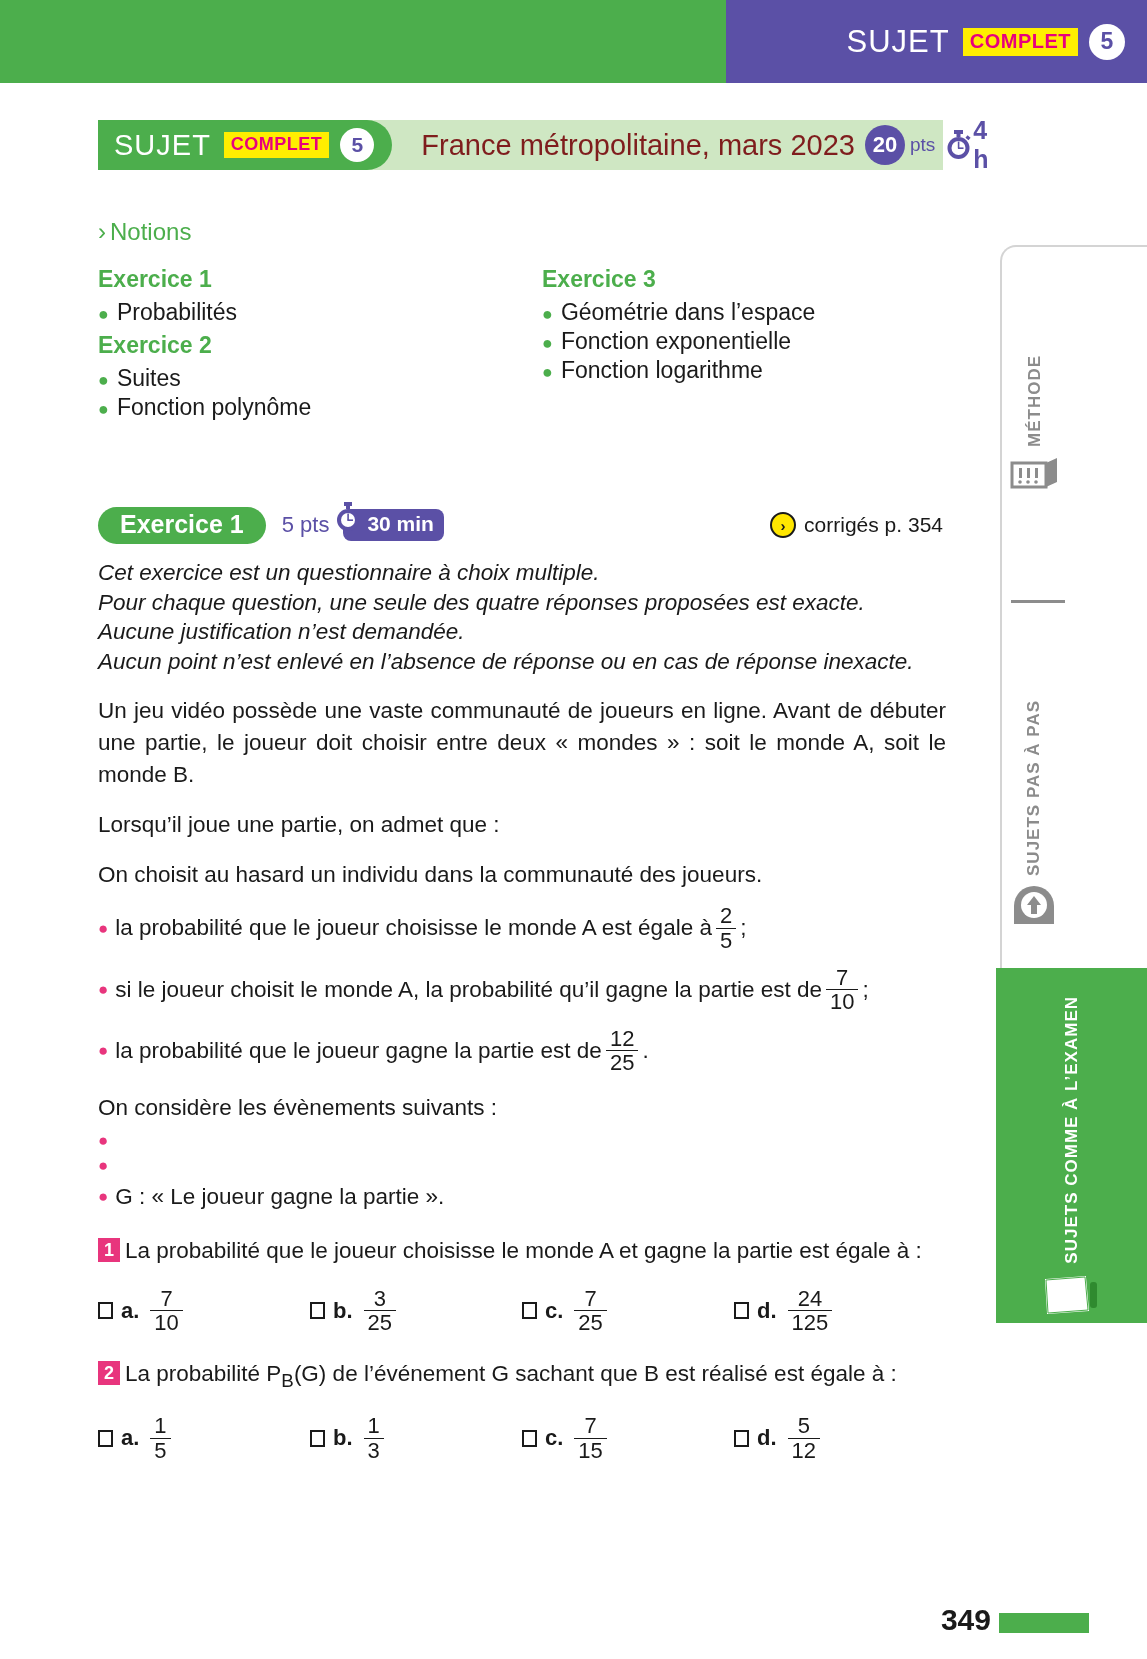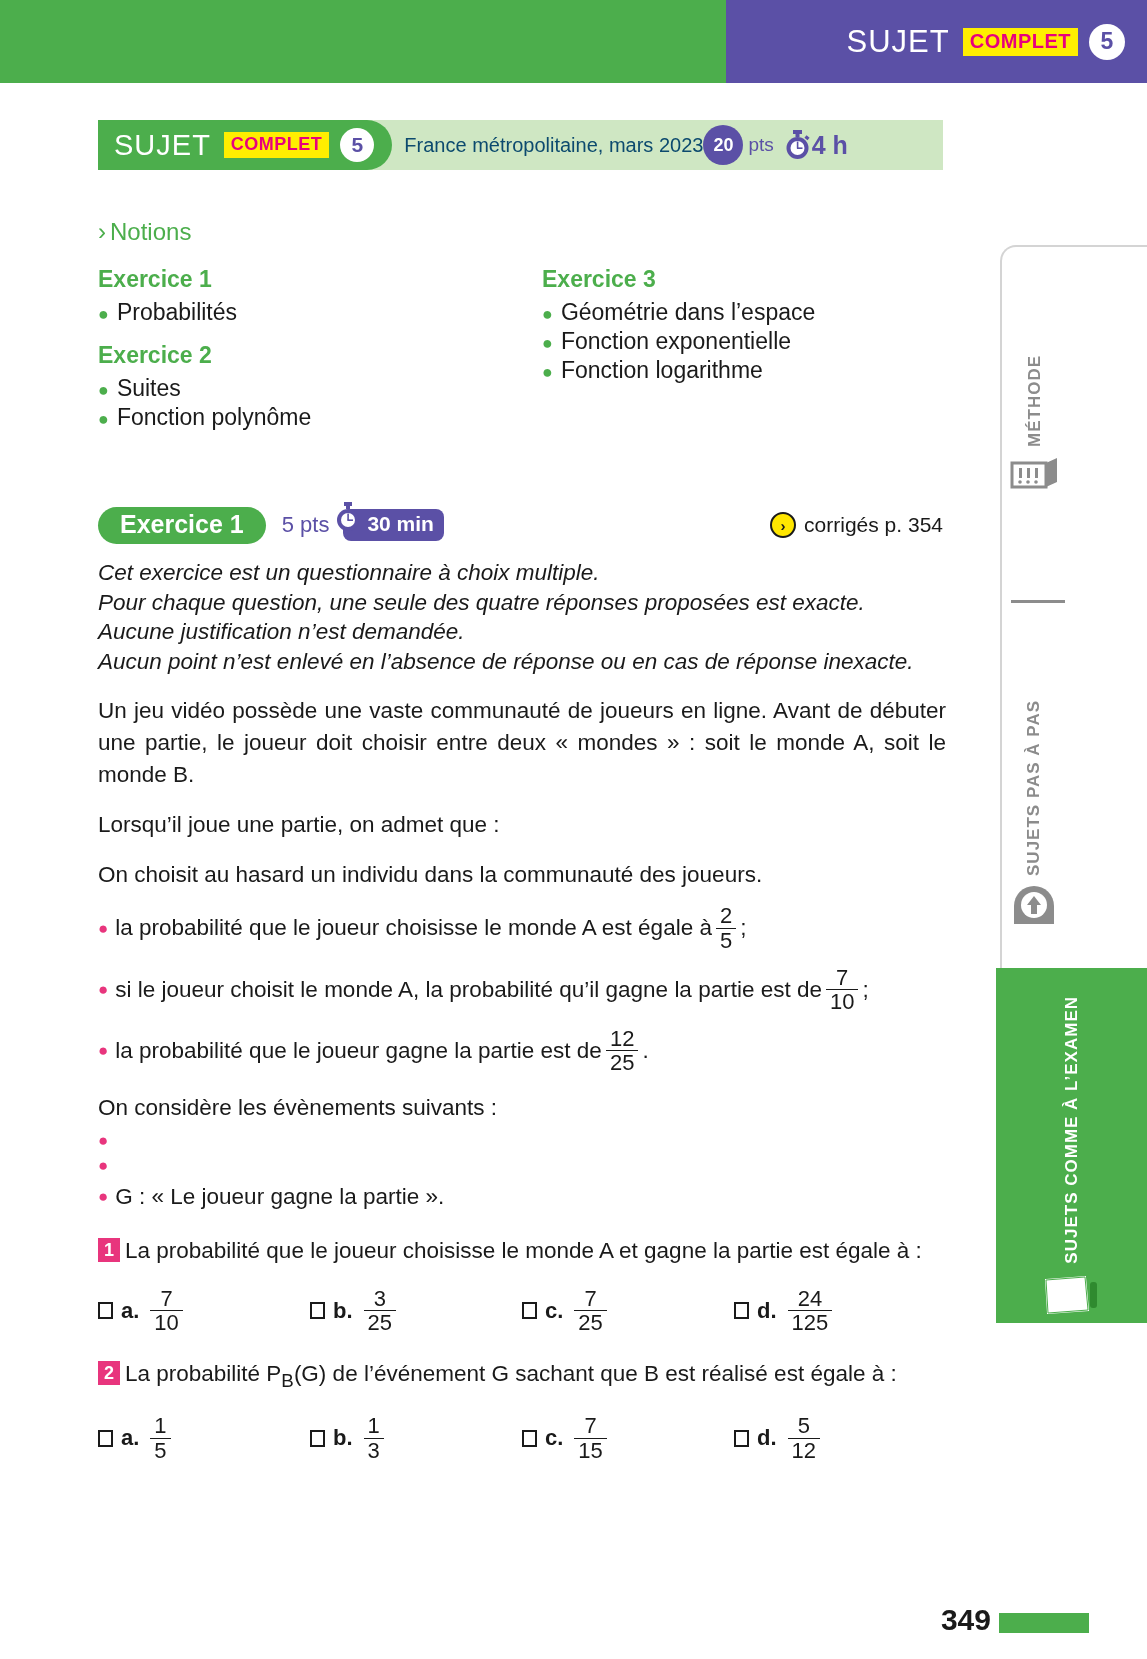--- a/index.html
+++ b/index.html
@@ -109,34 +109,35 @@
   .tb-num {
     width: 34px; height: 34px;
     border-radius: 50%;
     background: #ffffff;
     color: #5b50a6;
     font-size: 21px;
     font-weight: bold;
     display: flex; align-items: center; justify-content: center;
   }
   .tb-session {
-    font-size: 20px;
-    color: #0c4a6e;
-    margin-left: 12px;
+    font-size: 29px;
+    color: #7f1d1d;
+    margin-left: 29px;
     font-weight: 500;
     white-space: nowrap;
   }
   .tb-pts-circle {
     width: 40px; height: 40px;
     border-radius: 50%;
     background: #5b50a6;
     color: #ffffff;
-    font-size: 18px;
+    font-size: 22px;
     font-weight: bold;
     display: flex; align-items: center; justify-content: center;
+    margin-left: 10px;
     flex: none;
   }
   .tb-pts-label {
     color: #5b50a6;
     font-size: 19px;
     margin-left: 5px;
   }
   .tb-duration {
     margin-left: 10px;
     display: flex;
@@ -171,21 +172,21 @@
     grid-template-columns: 444px 416px;
     column-gap: 0;
   }
   .notion-col { }
   .notion-ex-title {
     color: #4cae4c;
     font-size: 23px;
     font-weight: bold;
     margin: 0 0 6px 0;
   }
-  .notion-ex-title.second { margin-top: 16px; }
+  .notion-ex-title.second { margin-top: 6px; }
   .notion-item {
     font-size: 23px;
     color: #1a1a1a;
     margin: 0 0 2px 0;
     display: flex;
     align-items: baseline;
   }
   .notion-item .bullet {
     color: #4cae4c;
     font-size: 18px;

